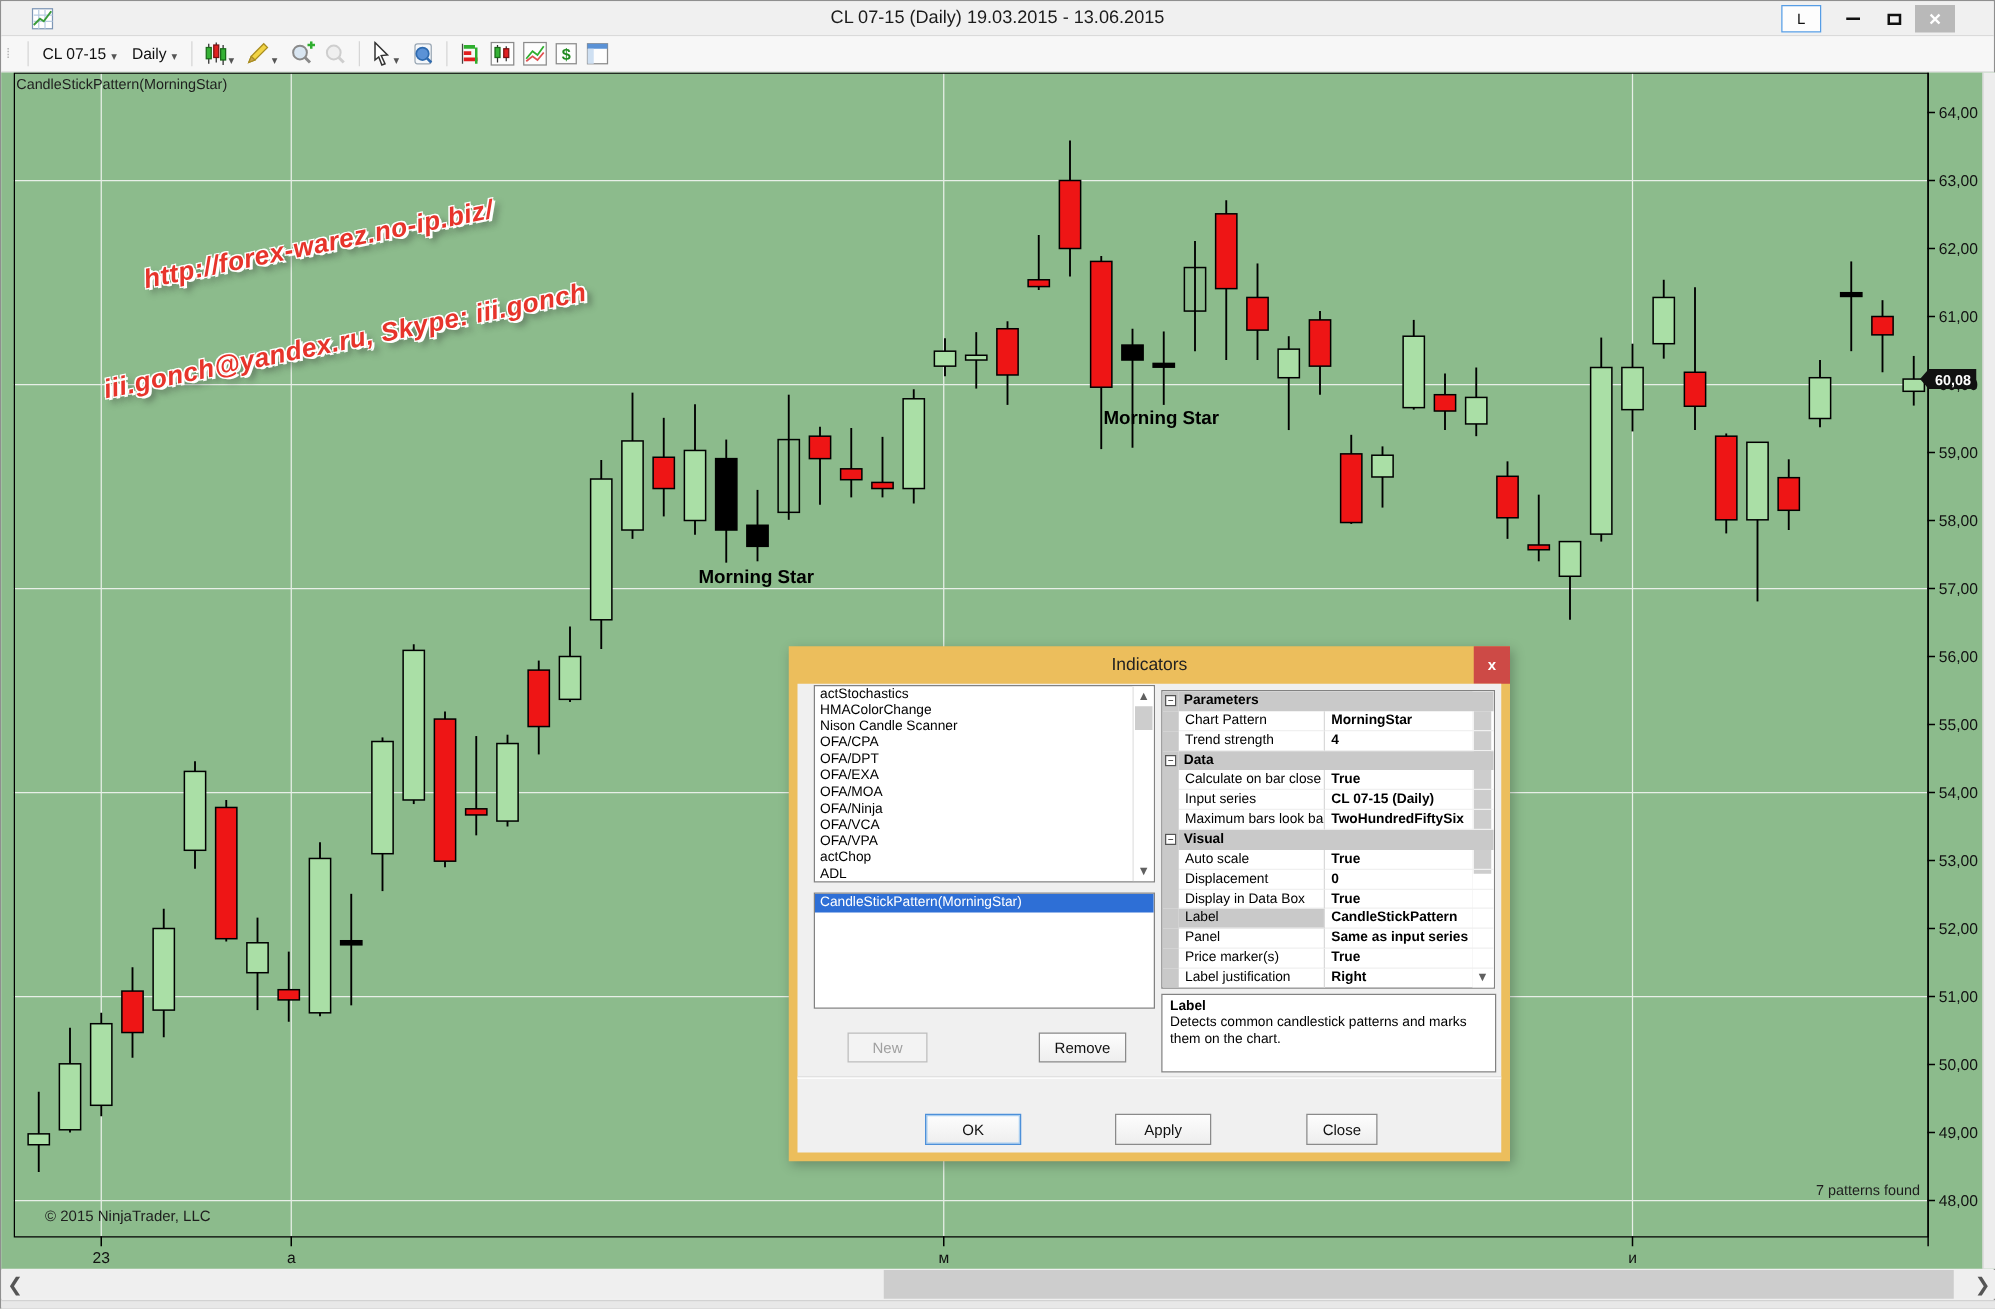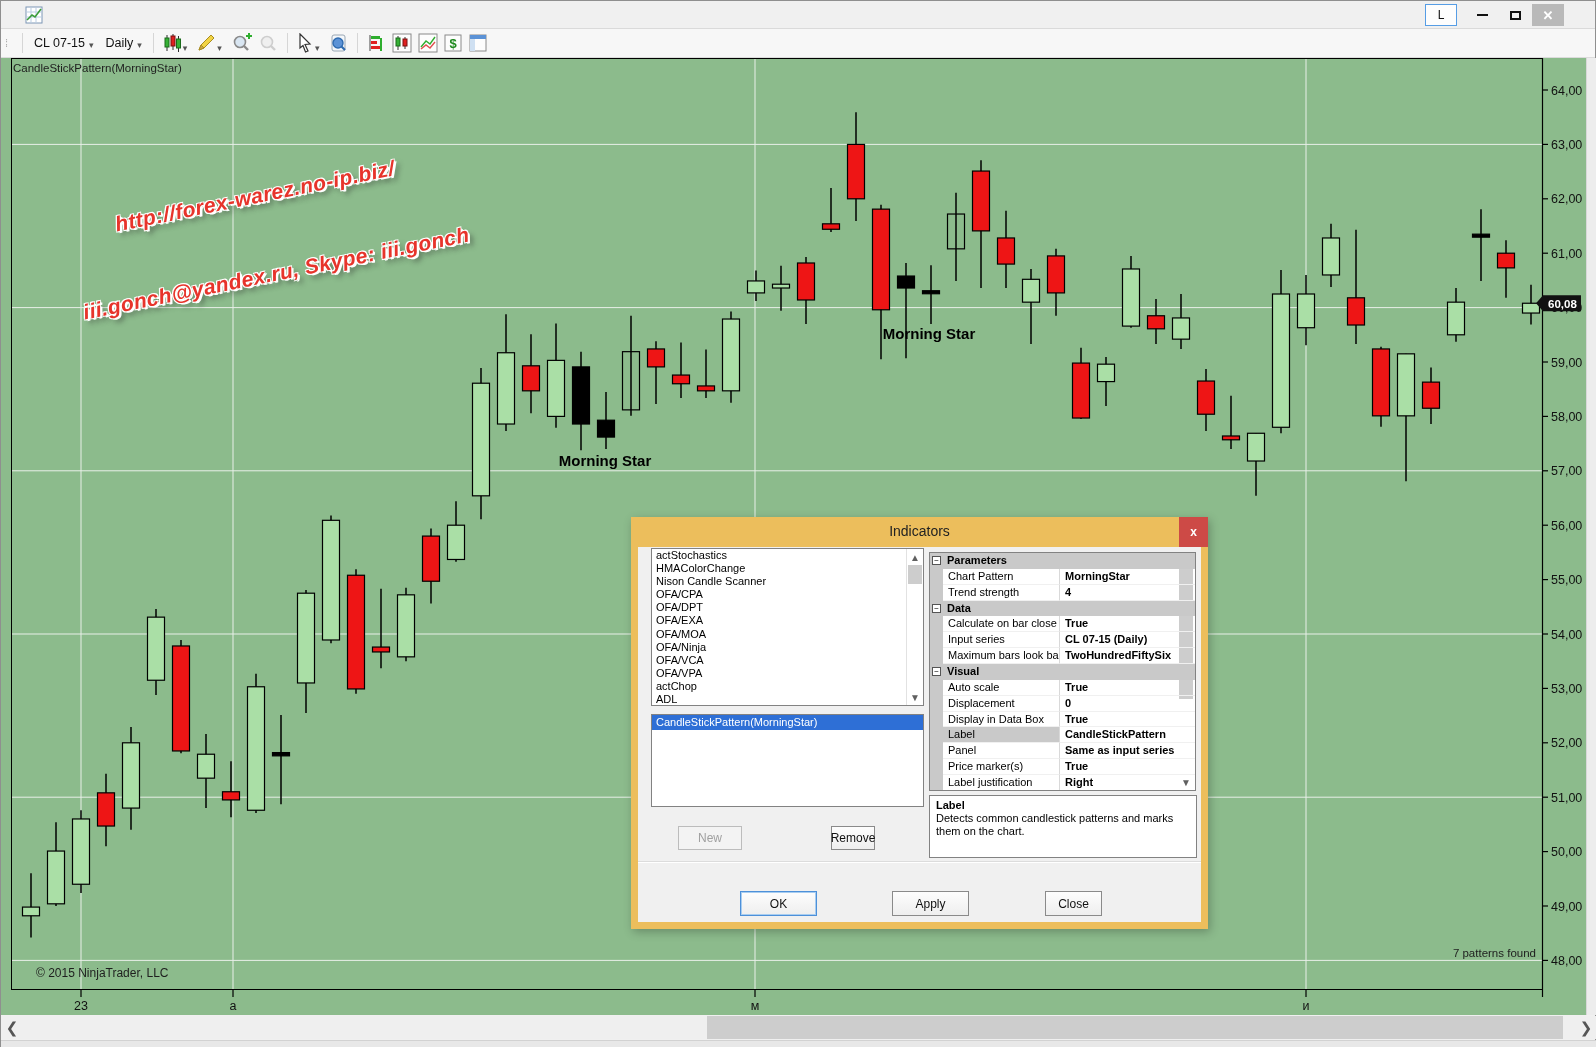--- a/index.html
+++ b/index.html
@@ -58,21 +58,21 @@
   .lb-avail { left:20px; top:31px; width:273px; height:158px; }
   .lb-sel   { left:20px; top:197px; width:273px; height:93px; }
   .lb-item { height:13.1px; line-height:13.1px; padding-left:4px; white-space:nowrap; }
   .lb-item.selected { background:#2e6fd6; color:#fff; height:15px; line-height:15px; }
   .vscroll { position:absolute; top:0; right:0; width:17px; bottom:0; background:#fff; border-left:1px solid #e2e2e2; }
   .vscroll .up, .vscroll .down { position:absolute; left:0; width:16px; height:16px; color:#606060; font-size:10px; display:flex; align-items:center; justify-content:center; }
   .vscroll .up { top:0; } .vscroll .down { bottom:0; }
   .vscroll .vthumb { position:absolute; left:1px; width:14px; background:#cdcdcd; }
   .dlg-btn { position:absolute; height:25px; background:linear-gradient(#fdfdfd,#eeeeee); border:1px solid #8a8a8a; font-size:12px; color:#111; display:flex; align-items:center; justify-content:center; font-family:"Liberation Sans",sans-serif; }
   .btn-new { left:47px; top:309px; width:64px; height:24px; color:#a0a0a0; border-color:#bcbcbc; background:#f3f3f3; }
-  .btn-remove { left:200px; top:309px; width:44px; height:24px; }
+  .btn-remove { left:200px; top:309px; width:70px; height:24px; }
   .btn-ok { left:109px; top:374px; width:77px; border:1px solid #4d90d9; box-shadow:0 0 0 1px #a8cdf0 inset; }
   .btn-apply { left:261px; top:374px; width:77px; }
   .btn-close2 { left:414px; top:374px; width:57px; }
   .dlg-sep { position:absolute; left:7px; right:7px; top:344px; height:2px; border-top:1px solid #dcdcdc; border-bottom:1px solid #ffffff; }
 
   
   .propgrid { position:absolute; left:298px; top:35px; width:267px; height:239px; background:#fff; border:1px solid #828282; font-size:11px; overflow:hidden; }
   .pg-row { display:flex; height:15.87px; line-height:15.5px; position:relative; }
   .pg-margin { width:13px; background:#c9c9c9; flex:none; position:relative; }
   .pg-box { position:absolute; left:2px; top:3px; width:9px; height:9px; background:#fff; border:1px solid #555; font-size:8px; line-height:7px; text-align:center; color:#000; }
@@ -91,20 +91,21 @@
 <div id="window">
 
   <div class="titlebar">
     <span class="app-icon">
       <svg width="18" height="18">
           <rect x="1" y="1" width="16" height="16" fill="#fff" stroke="#7d96b5"></rect>
           <path d="M2 6 H17 M2 11 H17 M6 2 V17 M11 2 V17" stroke="#b9cde2" stroke-width="1" fill="none"></path>
           <path d="M2 14 L7 9 L10 11 L16 3" stroke="#3a9c3a" stroke-width="1.6" fill="none"></path>
         </svg>
     </span>
+    <div class="title">CL 07-15 (Daily)  19.03.2015 - 13.06.2015</div>
     <div class="win-btn lock-btn">
         <span>L</span>
       </div>
     <div class="win-btn min-btn">
         <i></i>
       </div>
     <div class="win-btn max-btn">
         <i></i>
       </div>
     <div class="win-btn close-btn">✕</div>

